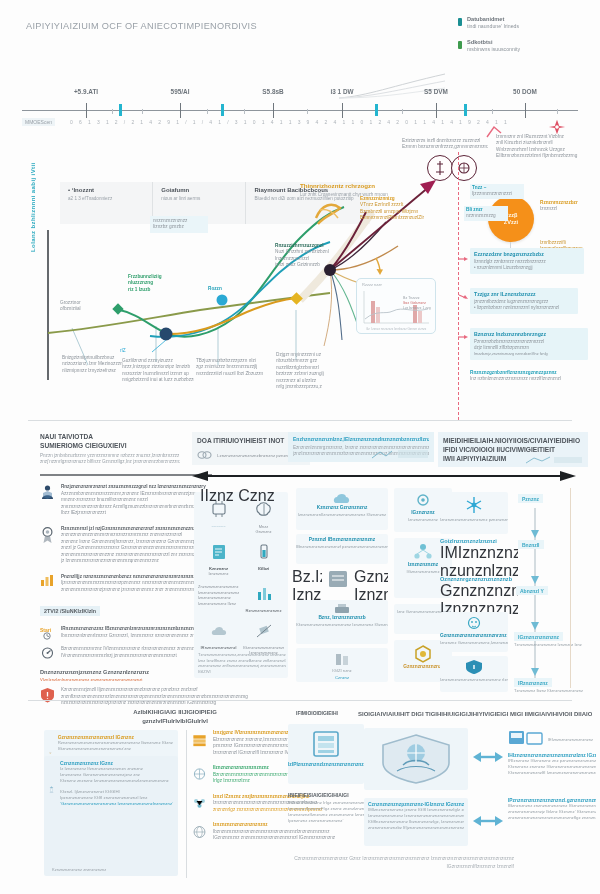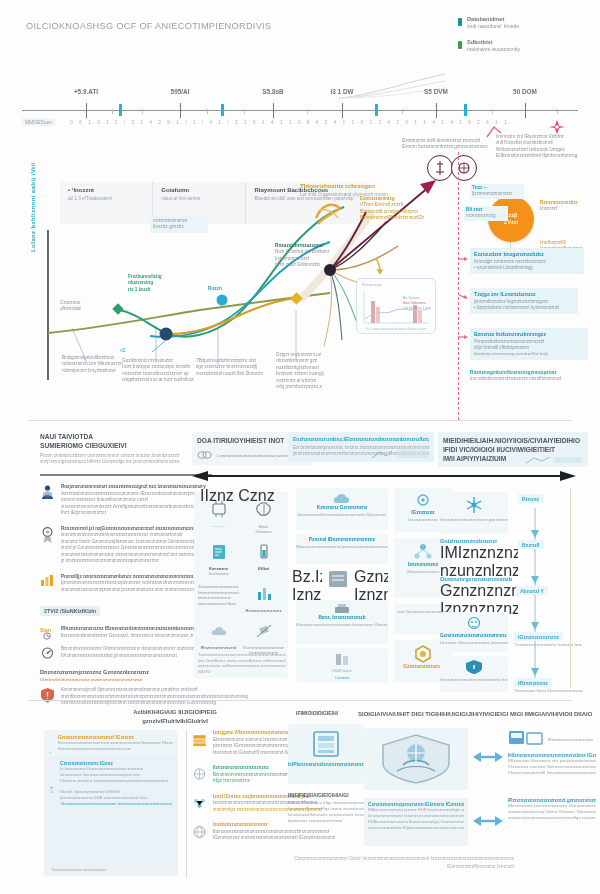--- a/index.html
+++ b/index.html
@@ -128,21 +128,21 @@
   .footer{position:absolute;right:86px;bottom:24px;text-align:right;
           font-size:5px;line-height:7.5px;color:#a4abb1;filter:blur(.6px);}
 </style>
 </head>
 <body>
 
 <div class="poster">
 
   <div class="hdr">
     <div class="sub">
-      <span class="tx">OILCIOKNOASHSG OCF OF ANIECOTIMPIENORDIVIS</span>
+      <span class="tx">AIPIYIYIAIZIUIM OCF OF ANIECOTIMPIENORDIVIS</span>
     </div>
   </div>
 
   <div class="legend">
     <div class="lg-row">
       <span class="lg-sw" style="background:#1b8f93"></span>
       <span class="lg-tx">
         <b>Datubanidmet</b>
         <span>tindi naundune’ Irineds</span>
       </span>

